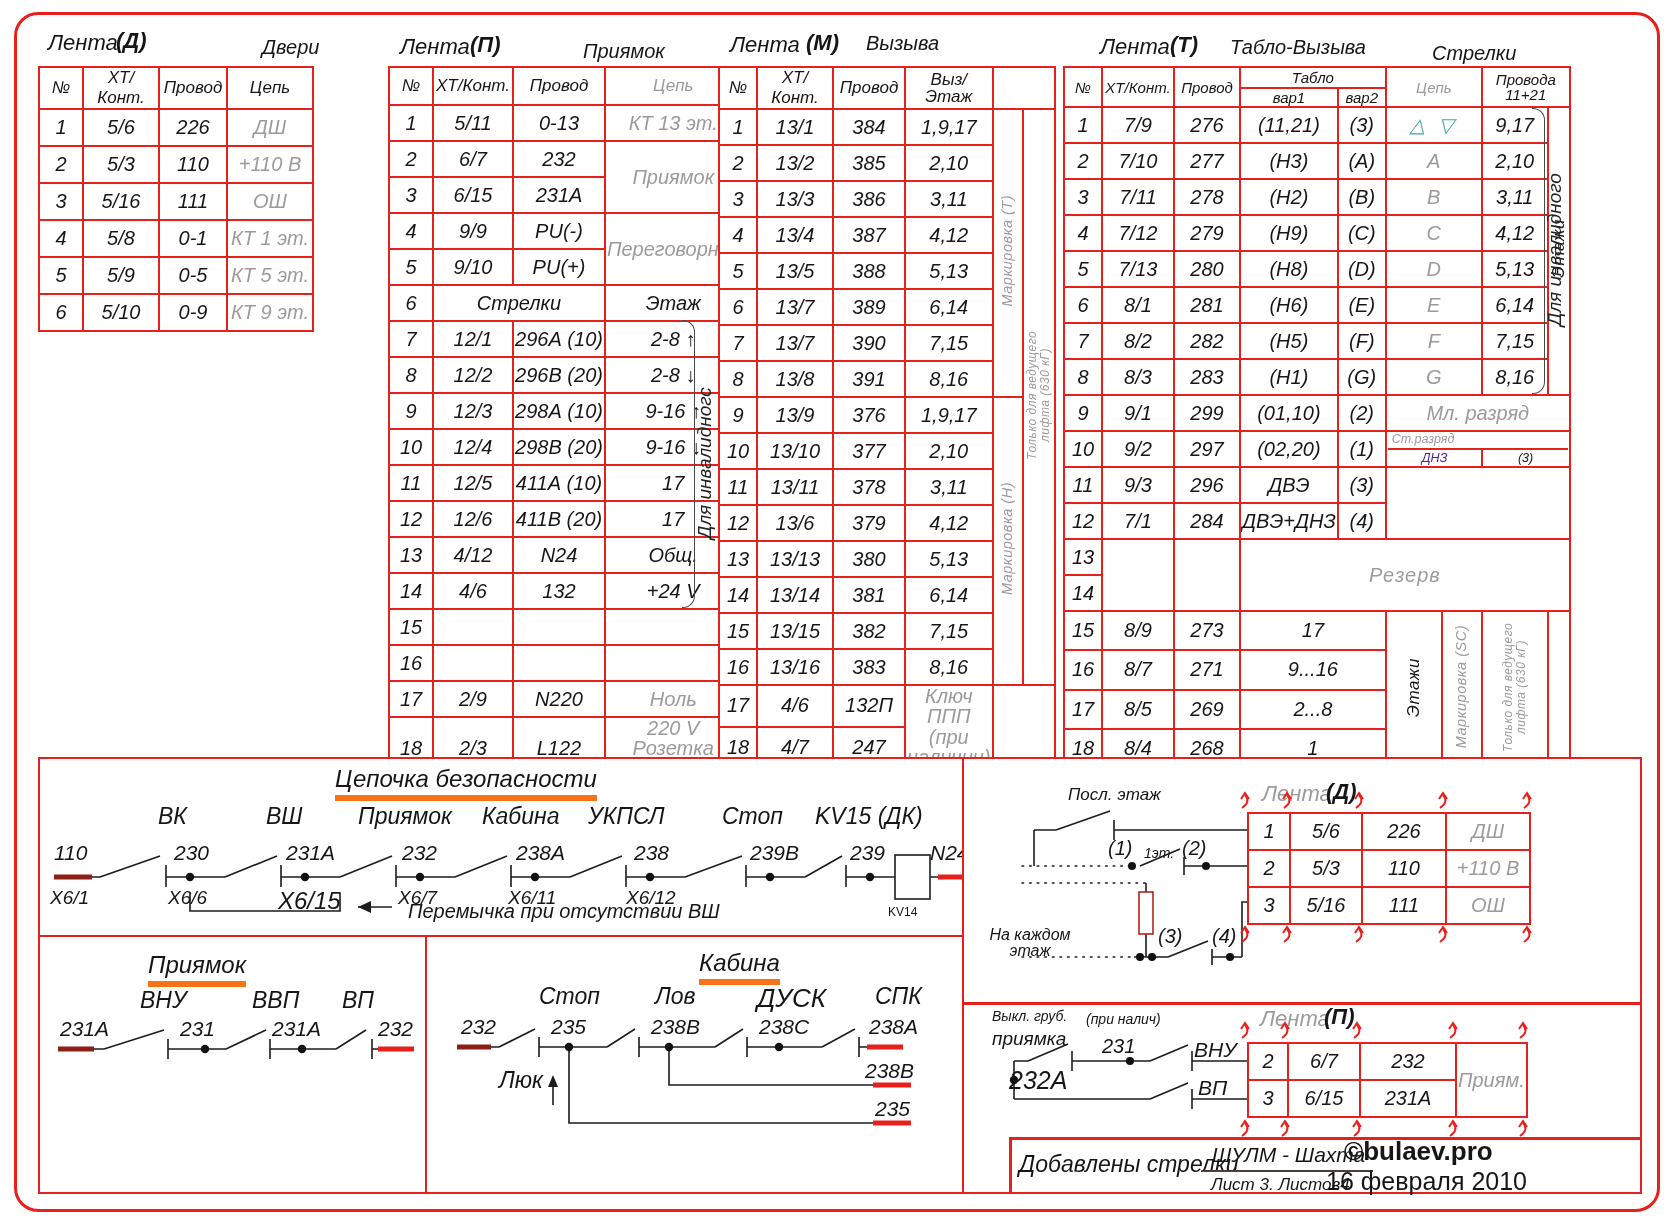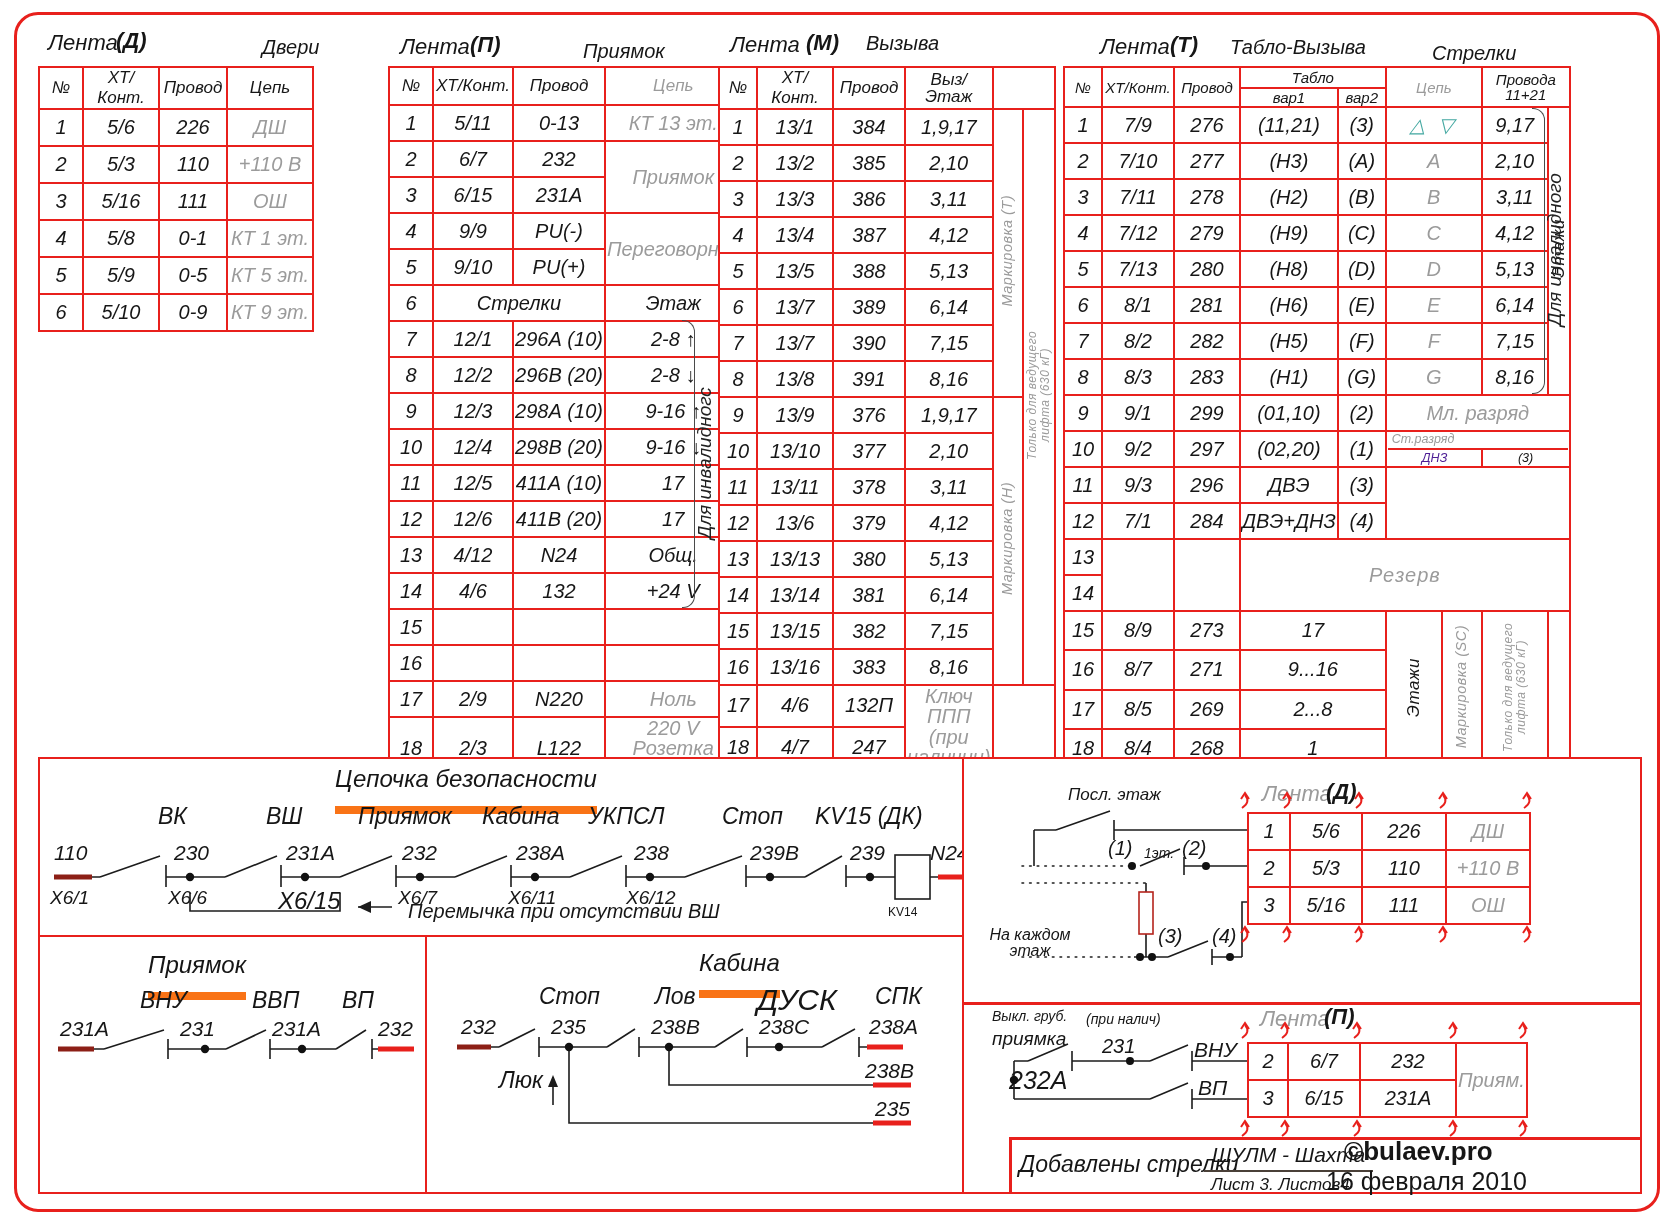--- a/index.html
+++ b/index.html
@@ -42,21 +42,21 @@
   .sp-t{height:16px;line-height:15px;border-bottom:2px solid #e8201c;font-size:12.5px;
         text-align:left;padding-left:4px}
   .sp-b{display:flex;height:16px;line-height:16px;font-size:12.5px}
   .sp-l{width:52%;border-right:2px solid #e8201c;color:#4c1d95}
   .sp-r{flex:1}
   
   .lbl{position:absolute;white-space:nowrap}
   .tname{font-size:22px}
   .tcode{font-size:22px;font-weight:bold}
   .tsub{font-size:20px}
-  .u-dark{border-bottom:8px solid #f97316;padding-bottom:13px}
+  .u-dark{border-bottom:6px solid #f97316;padding-bottom:2px}
   .up{font-style:normal}
   .vlabel{position:absolute;writing-mode:vertical-rl;transform:rotate(180deg);
           font-size:19px;color:#222;text-align:center}
   .brace{position:absolute;width:12px;border:1.6px solid #4a4a4a;border-left:none;
          border-radius:0 12px 12px 0}
   
   .box{position:absolute;border:2.5px solid #e8201c;background:#fff}
   .hdiv{position:absolute;background:#e8201c;height:2.5px}
   .vdiv{position:absolute;background:#e8201c;width:2.5px}
   .squig{position:absolute;width:12px;height:18px;pointer-events:none}
@@ -647,21 +647,21 @@
       </g>
     <path d="M18 112 H54" stroke="#8c1f16" stroke-width="5"></path>
     <path d="M338 112 H374" stroke="#e8201c" stroke-width="5"></path>
   </svg>
 </div>
 
 <div class="box" style="left:425px;top:935px;width:537px;height:255px">
   <div class="lbl u-dark" style="left:272px;top:12px;font-size:24px">Кабина</div>
   <span class="lbl" style="left:112px;top:46px;font-size:23px">Стоп</span>
   <span class="lbl" style="left:228px;top:46px;font-size:23px">Лов</span>
-  <span class="lbl" style="left:330px;top:46px;font-size:30px">ДУСК</span>
+  <span class="lbl" style="left:330px;top:46px;font-size:26px">ДУСК</span>
   <span class="lbl" style="left:448px;top:46px;font-size:23px">СПК</span>
   <span class="lbl" style="left:34px;top:78px;font-size:21px">232</span>
   <span class="lbl" style="left:124px;top:78px;font-size:21px">235</span>
   <span class="lbl" style="left:224px;top:78px;font-size:21px">238В</span>
   <span class="lbl" style="left:332px;top:78px;font-size:21px">238С</span>
   <span class="lbl" style="left:442px;top:78px;font-size:21px">238А</span>
   <span class="lbl" style="left:438px;top:122px;font-size:21px">238В</span>
   <span class="lbl" style="left:448px;top:160px;font-size:21px">235</span>
   <span class="lbl" style="left:72px;top:130px;font-size:23px">Люк</span>
   <svg class="circ" width="537" height="255">

